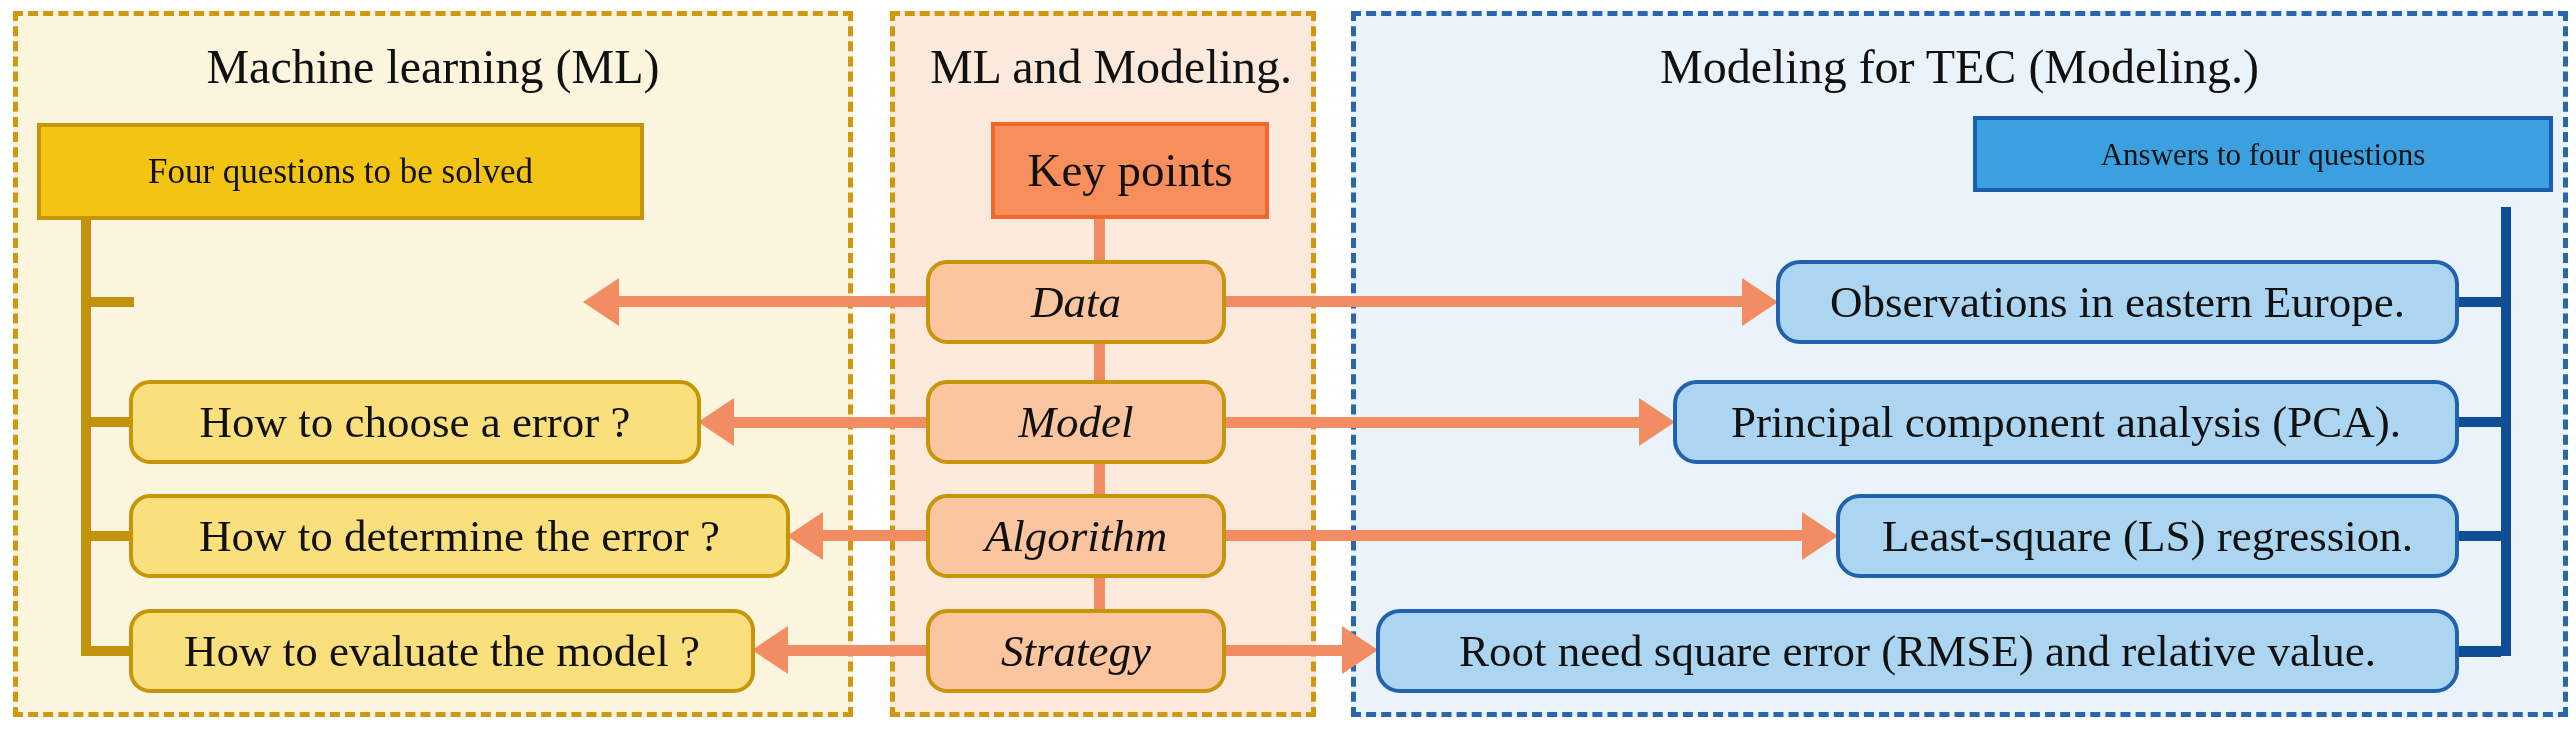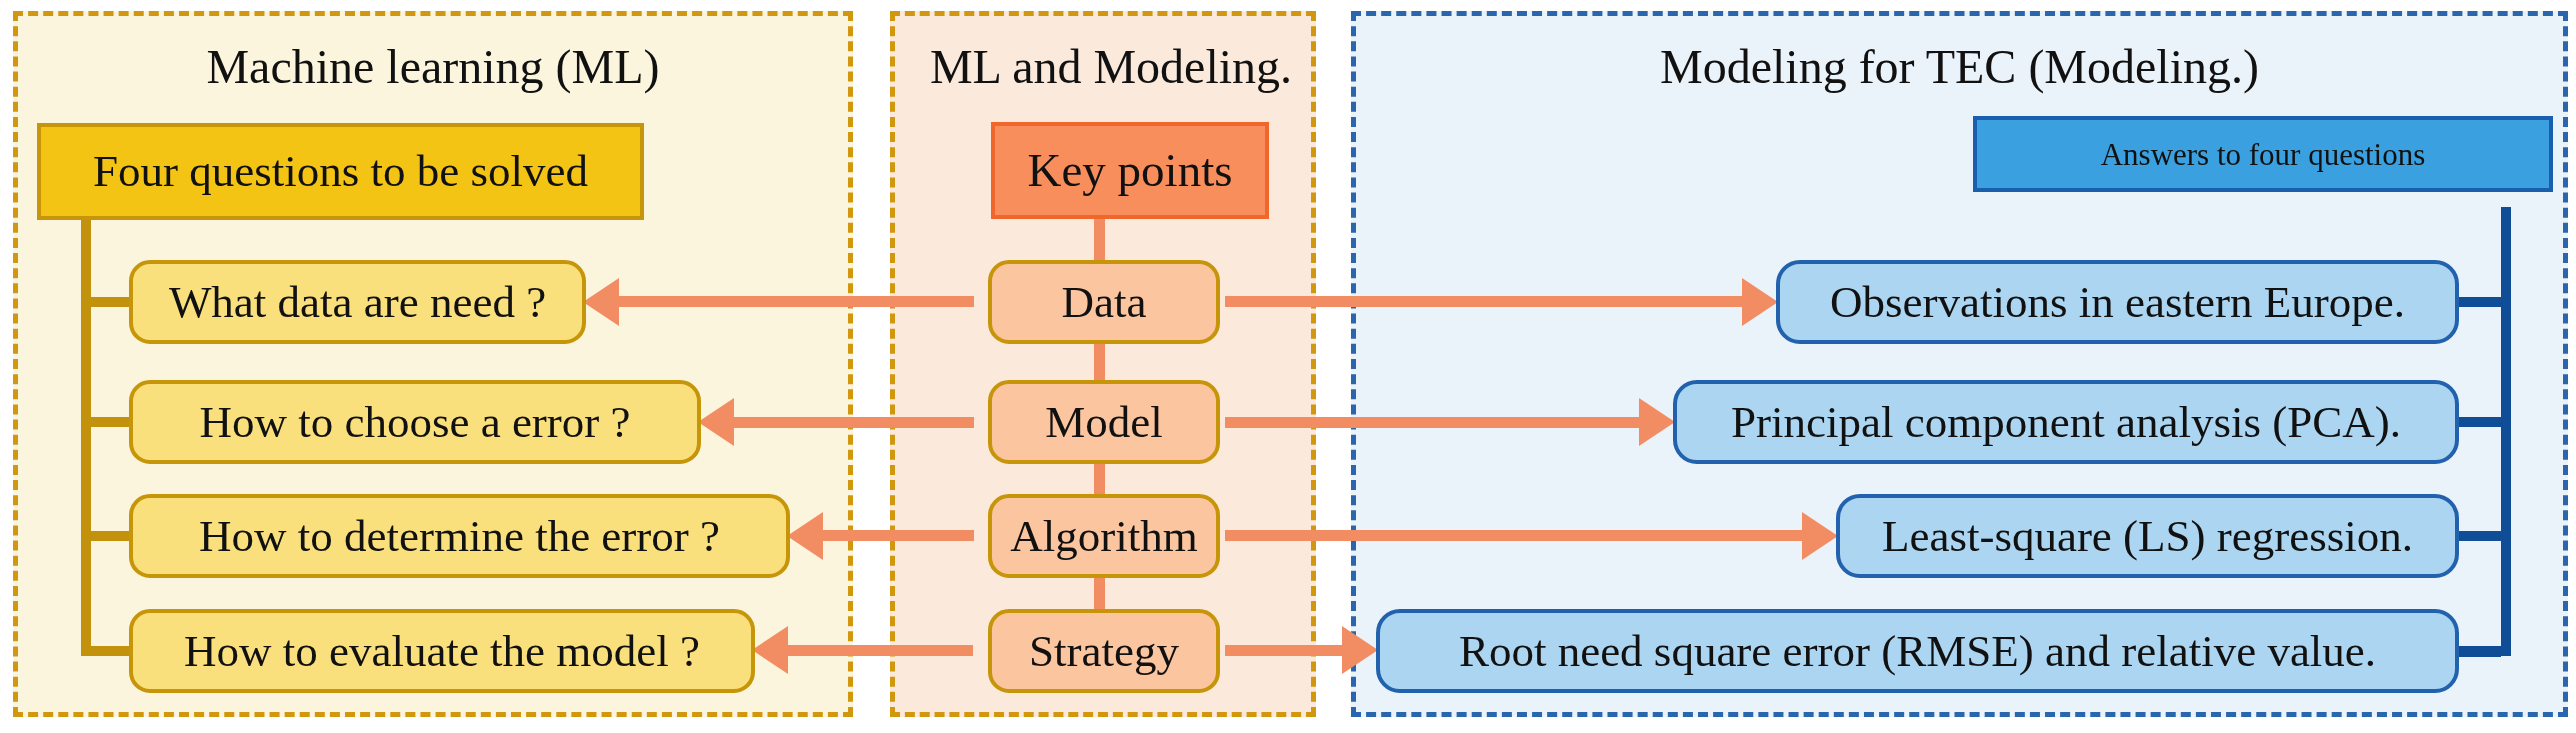--- a/index.html
+++ b/index.html
@@ -41,21 +41,21 @@
   .box{
     position:absolute;z-index:3;box-sizing:border-box;
     display:flex;align-items:center;justify-content:center;
     font-size:45px;line-height:1;white-space:nowrap;
   }
   
   #hdr-ml{
     left:37px;top:123px;width:607px;height:97px;
     background:var(--ml-header-bg,#F4C414);
     border:4px solid var(--gold-stroke,#C7950A);
-    font-size:45px;
+    font-size:35px;
   }
   #hdr-bridge{
     left:991px;top:122px;width:278px;height:97px;
     background:var(--bridge-header-bg,#F78E5B);
     border:4px solid var(--bridge-header-border,#F1662B);
     font-size:47px;
   }
   #hdr-tec{
     left:1973px;top:116px;width:580px;height:76px;
     background:var(--tec-header-bg,#3BA0DF);
@@ -63,24 +63,25 @@
     font-size:31px;
   }
   
   .mlbox{
     left:129px;
     background:var(--ml-box-bg,#FAE07C);
     border:4px solid var(--gold-stroke,#C7950A);
     border-radius:21px;
   }
   .bridgebox{
-    left:988px;width:232px;
+    left:926px;width:300px;
     background:var(--bridge-box-bg,#FBC59F);
     border:4px solid var(--gold-stroke,#C7950A);
     border-radius:21px;
+    font-style:italic;
   }
   .tecbox{
     background:var(--tec-box-bg,#ABD5F0);
     border:4px solid var(--tec-box-border,#2161AD);
     border-radius:24px;
   }
   .row-a{top:260px;height:84px;}
   .row-b{top:380px;height:84px;}
   .row-c{top:494px;height:84px;}
   .row-d{top:609px;height:84px;}
@@ -177,21 +178,20 @@
   <div class="line navyline" id="tec-trunk"></div>
   <div class="line navyline tec-stub" id="tec-stub-0"></div>
   <div class="line navyline tec-stub" id="tec-stub-1"></div>
   <div class="line navyline tec-stub" id="tec-stub-2"></div>
   <div class="line navyline tec-stub" id="tec-stub-3"></div>
 
   <div class="box" id="hdr-ml">Four questions to be solved</div>
   <div class="box" id="hdr-bridge">Key points</div>
   <div class="box" id="hdr-tec">Answers to four questions</div>
 
-  <div class="box mlbox row-a" id="ml-row-0">What data are need ?</div>
   <div class="box mlbox row-b" id="ml-row-1">How to choose a error ?</div>
   <div class="box mlbox row-c" id="ml-row-2">How to determine the error ?</div>
   <div class="box mlbox row-d" id="ml-row-3">How to evaluate the model ?</div>
 
   <div class="box bridgebox row-a" id="br-row-0">Data</div>
   <div class="box bridgebox row-b" id="br-row-1">Model</div>
   <div class="box bridgebox row-c" id="br-row-2">Algorithm</div>
   <div class="box bridgebox row-d" id="br-row-3">Strategy</div>
 
   <div class="box tecbox row-a" id="tec-row-0">Observations in eastern Europe.</div>

